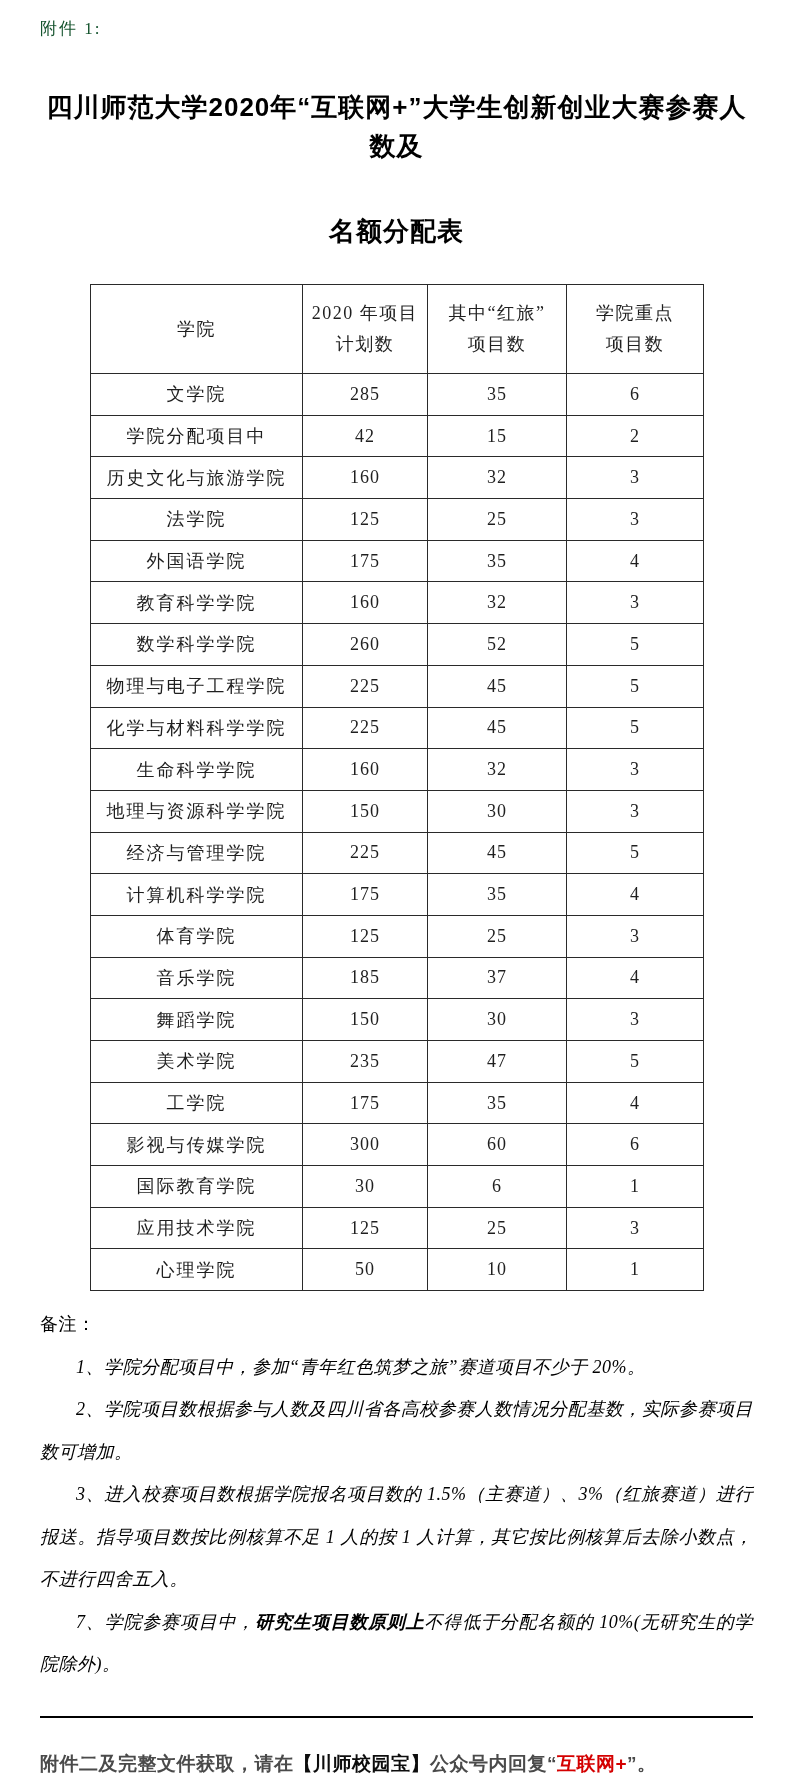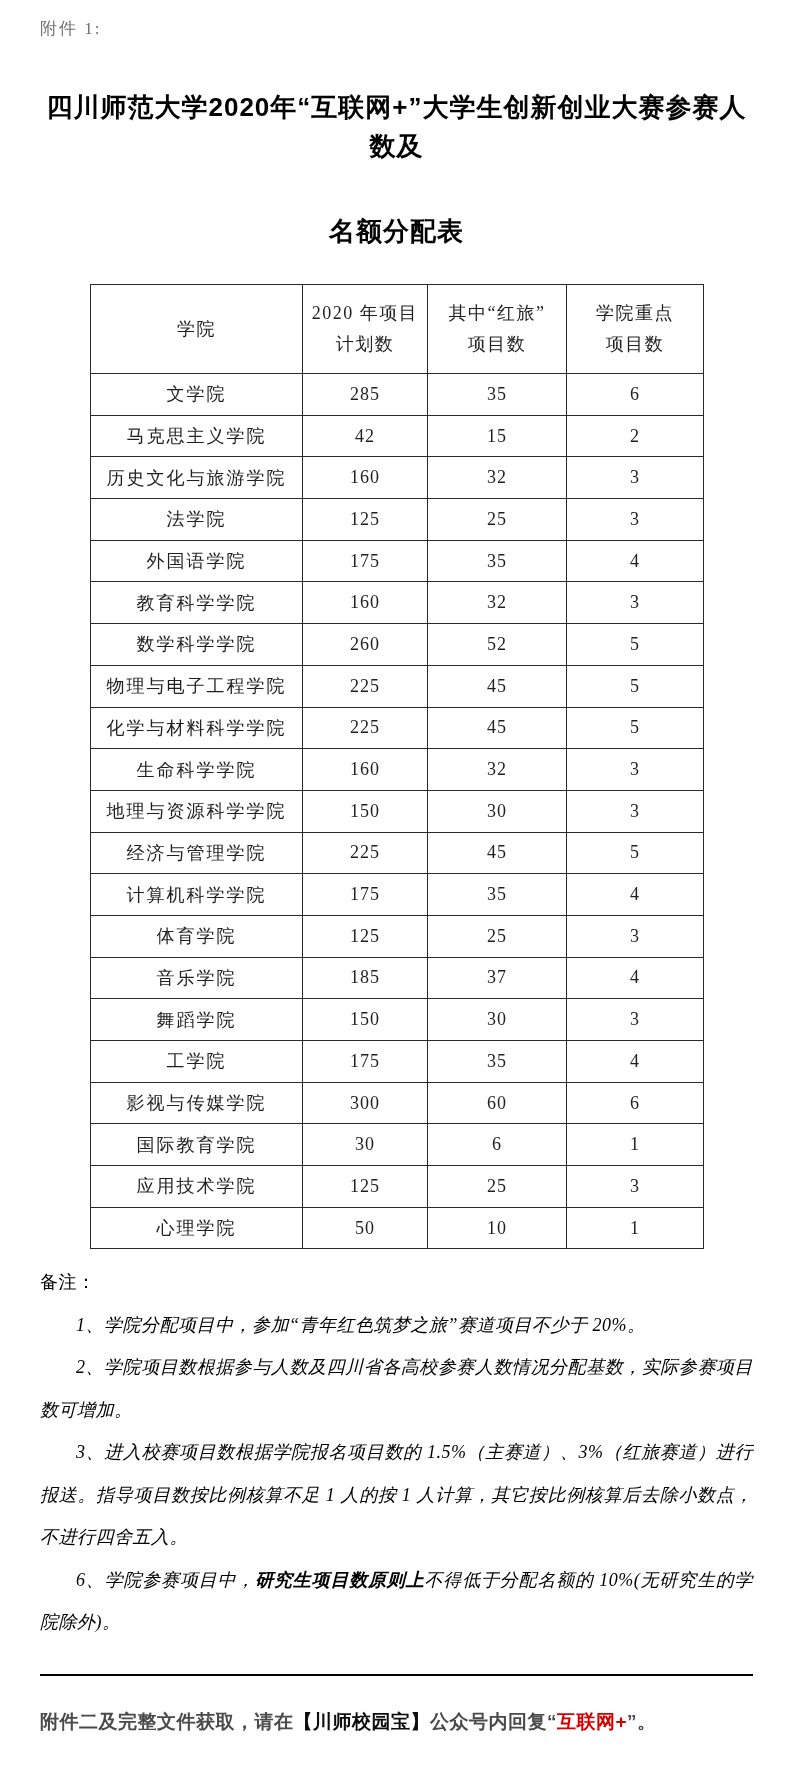--- a/index.html
+++ b/index.html
@@ -2,21 +2,21 @@
 <html lang="zh"><head>
 <meta charset="utf-8">
 <style>
   html,body{margin:0;padding:0;}
   body{
     width:793px;height:1774px;background:#ffffff;
     font-family:"Liberation Serif","DejaVu Serif",serif;
     color:#222222;overflow:hidden;
   }
   .page{box-sizing:border-box;width:793px;height:1774px;padding:16px 40px 0 40px;}
-  .attachment{font-size:17px;letter-spacing:2px;color:#737373;line-height:26px;}
+  .attachment{font-size:17px;letter-spacing:2px;color:#14532d;line-height:26px;}
   .title{
     font-family:"Liberation Sans","DejaVu Sans",sans-serif;
     font-weight:900;font-size:26px;line-height:39px;letter-spacing:1px;
     text-align:center;color:#000000;margin:12px 0 0 0;
   }
   .title .tline{display:block;margin-top:46px;}
   table.alloc{
     border-collapse:collapse;table-layout:fixed;
     margin:33px 16px 0 50px;width:613px;
   }
@@ -79,21 +79,21 @@
         </tr>
       </thead>
     <tbody id="alloc-body">
         <tr>
           <td>文学院</td>
           <td class="num">285</td>
           <td class="num">35</td>
           <td class="num">6</td>
         </tr>
         <tr>
-          <td>马克思主义学院</td>
+          <td>学院分配项目中</td>
           <td class="num">42</td>
           <td class="num">15</td>
           <td class="num">2</td>
         </tr>
         <tr>
           <td>历史文化与旅游学院</td>
           <td class="num">160</td>
           <td class="num">32</td>
           <td class="num">3</td>
         </tr>
@@ -167,20 +167,26 @@
           <td>音乐学院</td>
           <td class="num">185</td>
           <td class="num">37</td>
           <td class="num">4</td>
         </tr>
         <tr>
           <td>舞蹈学院</td>
           <td class="num">150</td>
           <td class="num">30</td>
           <td class="num">3</td>
+        </tr>
+        <tr>
+          <td>美术学院</td>
+          <td class="num">235</td>
+          <td class="num">47</td>
+          <td class="num">5</td>
         </tr>
         <tr>
           <td>工学院</td>
           <td class="num">175</td>
           <td class="num">35</td>
           <td class="num">4</td>
         </tr>
         <tr>
           <td>影视与传媒学院</td>
           <td class="num">300</td>
@@ -206,20 +212,20 @@
           <td class="num">1</td>
         </tr>
       </tbody>
   </table>
 
   <section class="notes">
     <p class="notes-label">备注：</p>
     <p class="note">1、学院分配项目中，参加“青年红色筑梦之旅”赛道项目不少于 20%。</p>
     <p class="note">2、学院项目数根据参与人数及四川省各高校参赛人数情况分配基数，实际参赛项目数可增加。</p>
     <p class="note">3、进入校赛项目数根据学院报名项目数的 1.5%（主赛道）、3%（红旅赛道）进行报送。指导项目数按比例核算不足 1 人的按 1 人计算，其它按比例核算后去除小数点，不进行四舍五入。</p>
-    <p class="note"><span>6、学院参赛项目中，</span><span class="b">研究生项目数原则上</span><span>不得低于分配名额的 10%(无研究生的学院除外)。</span></p>
+    <p class="note"><span>7、学院参赛项目中，</span><span class="b">研究生项目数原则上</span><span>不得低于分配名额的 10%(无研究生的学院除外)。</span></p>
   </section>
 
   <hr class="rule">
 
   <p class="footer"><span>附件二及完整文件获取，请在</span><span class="brand">【川师校园宝】</span><span>公众号内回复“</span><span class="hl" style="color: rgb(212, 0, 0);">互联网+</span><span>”。</span></p>
 
 </div>
 
 </body></html>

